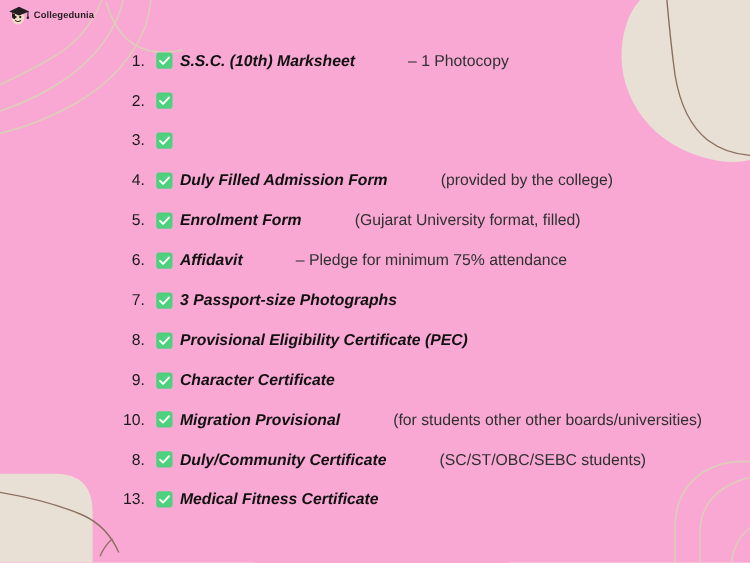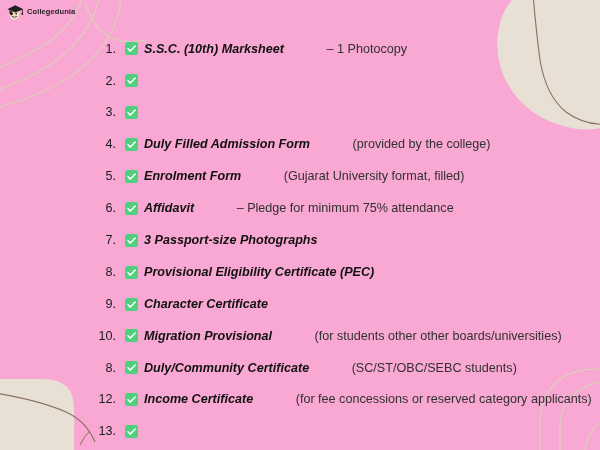--- a/index.html
+++ b/index.html
@@ -251,31 +251,23 @@
       <div class="doc-row">
         <span class="row-number">8.</span>
         <span class="check-icon" style="background: rgb(79, 208, 126);">
           <svg viewBox="0 0 13 13" xmlns="http://www.w3.org/2000/svg">
             <path d="M3 6.7 L5.4 9.1 L10.2 4" fill="none" stroke="#ffffff" stroke-width="1.5" stroke-linecap="round" stroke-linejoin="round"></path>
           </svg>
         </span>
         <span class="row-text"><span class="t-bold">Duly/Community Certificate</span><span class="t-normal"> (SC/ST/OBC/SEBC students)</span></span>
       </div>
       <div class="doc-row">
-        <span class="row-number">12.</span>
-        <span class="check-icon" style="background: rgb(79, 208, 126);">
-          <svg viewBox="0 0 13 13" xmlns="http://www.w3.org/2000/svg">
-            <path d="M3 6.7 L5.4 9.1 L10.2 4" fill="none" stroke="#ffffff" stroke-width="1.5" stroke-linecap="round" stroke-linejoin="round"></path>
-          </svg>
-        </span>
-        <span class="row-text"><span class="t-bold">Income Certificate</span><span class="t-normal"> (for fee concessions or reserved category applicants)</span></span>
-      </div>
-      <div class="doc-row">
         <span class="row-number">13.</span>
         <span class="check-icon" style="background: rgb(79, 208, 126);">
           <svg viewBox="0 0 13 13" xmlns="http://www.w3.org/2000/svg">
             <path d="M3 6.7 L5.4 9.1 L10.2 4" fill="none" stroke="#ffffff" stroke-width="1.5" stroke-linecap="round" stroke-linejoin="round"></path>
           </svg>
         </span>
+        <span class="row-text"><span class="t-bold">Medical Fitness Certificate</span></span>
       </div>
     </div>
 
 </div>
 
 </body></html>

